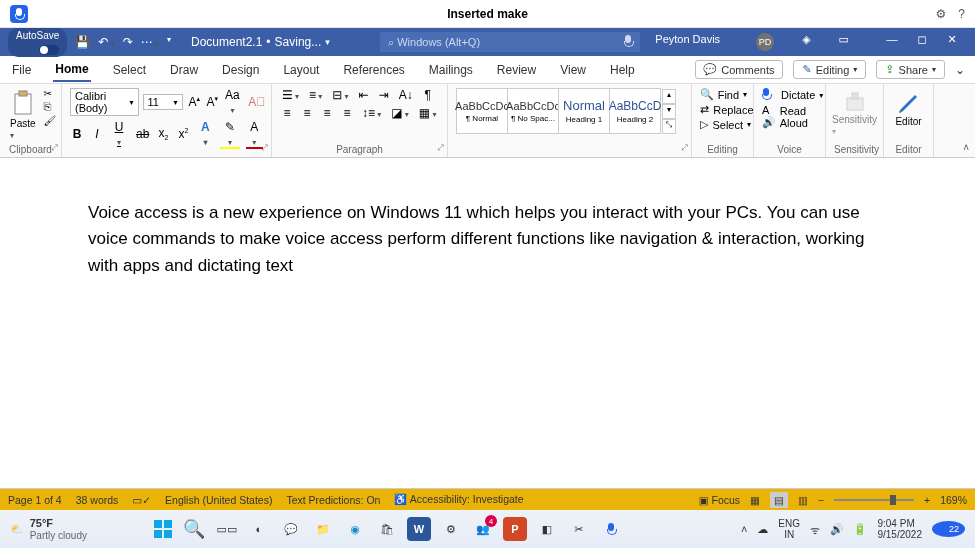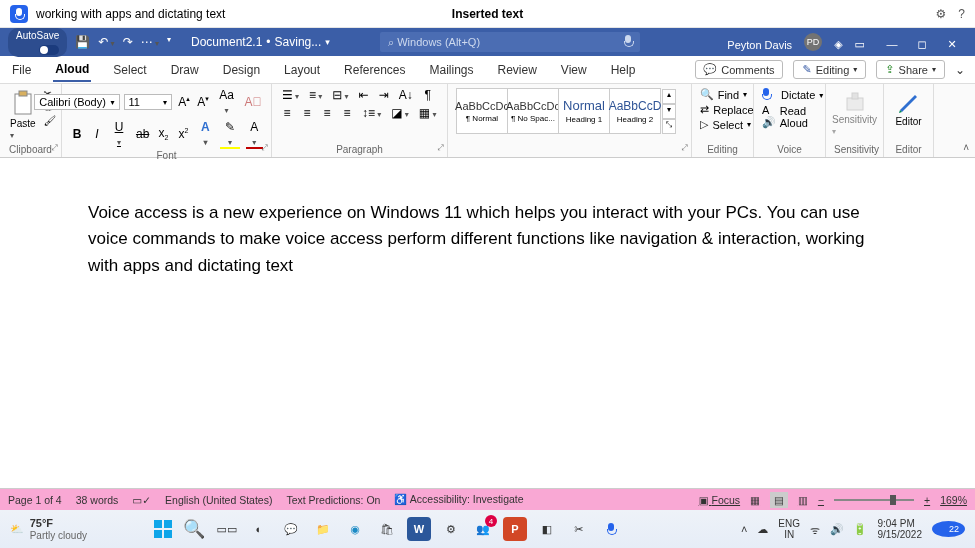--- a/index.html
+++ b/index.html
@@ -10,60 +10,60 @@
 .voice-bar .right { margin-left: auto; display: flex; gap: 12px; color: #555;}
 .title-bar { height: 28px; background: #3b5ea7; color: #fff; display: flex; align-items: center; padding: 0 8px; gap: 8px; position:relative;}
 .autosave { background: #2d4d8f; border-radius: 10px; padding: 2px 8px; display: flex; align-items: flex-end; gap: 4px; font-size: 10px; flex-direction: column;}
 .toggle { width: 20px; height: 10px; background: #1b3b7d; border-radius: 5px; position: relative;}
 .toggle::after { content:''; width:8px; height:8px; background:#fff; border-radius:50%; position:absolute; top:1px; left:1px;}
 .qa-icons { display: flex; gap: 8px; }
 .qa-btn { color: #fff; cursor: pointer; font-size: 12px; }
 .doc-name { margin-left: 12px; font-size: 12px; display:flex; align-items:center; gap:4px;}
 .search-box { position:absolute; left:380px; width: 260px; height: 20px; background: #4b6db3; border-radius: 2px; display: flex; align-items: center; padding: 0 8px; color: #cdd9ee; font-size: 11px;}
 .search-box .mic { margin-left: auto; }
-.title-right { margin-left: auto; display: flex; align-items: flex-end; gap: 12px; font-size: 11px;}
-.user-badge { width: 18px; height: 18px; background: #737373; border-radius: 50%; display:flex; align-items:center; justify-content:center; font-size:9px;}
+.title-right { margin-left: auto; display: flex; align-items: flex-start; gap: 28px; font-size: 11px;}
+.user-badge { width: 18px; height: 18px; background: #737373; border-radius: 50%; display:flex; align-items:center; justify-content:center; font-size:9px;margin-left:8px;}
 .win-ctrl { display:flex; gap:0;}
 .win-ctrl span { width: 30px; text-align: center; cursor: pointer;}
 .ribbon-tabs { height: 28px; background: #fff; display: flex; align-items: center; padding: 0 10px; gap: 20px; border-bottom: 1px solid #ddd; font-size: 12px; color: #333;}
 .ribbon-tabs .tab { cursor: pointer; padding: 4px 2px;}
 .ribbon-tabs .tab.active { font-weight: 600; border-bottom: 2px solid #3b5ea7; color: #000;}
 .ribbon-tabs .right-actions { margin-left: auto; display:flex; gap:10px; align-items:center;}
 .action-btn { border: 1px solid #bbb; border-radius: 3px; padding: 2px 8px; font-size: 11px; display:flex; align-items:center; gap:4px; cursor:pointer;}
 .ribbon { height: 74px; background: #fafafa; border-bottom: 1px solid #ccc; display: flex; position:relative;}
 .group { border-right: 1px solid #ddd; padding: 4px 8px 2px 8px; display:flex; flex-direction:column; justify-content: space-between;}
 .group-label { text-align: center; font-size: 10px; color: #666; padding-top:2px;}
 .group-body { display:flex; gap:6px; align-items:flex-start;}
 .big-btn { display:flex; flex-direction:column; align-items:center; gap:2px; padding:2px; cursor:pointer;}
 .big-btn svg, .big-btn .ico { }
 .big-btn .lbl { font-size:10px;}
 .paste-side { display:flex; flex-direction:column; gap:2px; font-size:10px;}
 .paste-side span { cursor:pointer;}
-.font-rows { display:flex; flex-direction:column; gap:4px;align-items:flex-end;}
+.font-rows { display:flex; flex-direction:column; gap:4px;}
 .font-row1 { display:flex; gap:4px; align-items:center;}
 .font-row2 { display:flex; gap:6px; align-items:center;}
 .select-box { border:1px solid #bbb; background:#fff; font-size:11px; padding:1px 4px; display:flex; align-items:center; gap:4px;}
 .fmt-btn { cursor:pointer; font-size:12px; padding:0 2px; min-width:14px; text-align:center;}
 .para-rows { display:flex; flex-direction:column; gap:4px;}
 .para-row { display:flex; gap:6px; align-items:center;}
 .styles-body { display:flex; gap:0; align-items:center;}
 .style-card { border:1px solid #ccc; width:52px; height:46px; margin-right:-1px; display:flex; flex-direction:column; align-items:center; justify-content:center; font-size:8px; cursor:pointer; background:#fff;}
 .style-card .preview { font-size:11px; color:#333; margin-bottom:2px;}
 .style-card.h1 .preview { color:#2f5496; font-size:13px;}
 .style-card.h2 .preview { color:#2f5496; font-size:12px;}
 .style-nav { display:flex; flex-direction:column; margin-left:2px;}
 .style-nav span { border:1px solid #ccc; width:14px; height:15px; text-align:center; font-size:8px; cursor:pointer; background:#fff;}
 .editing-body { display:flex; flex-direction:column; gap:2px; font-size:11px;}
 .editing-body div { display:flex; gap:4px; align-items:center; cursor:pointer;}
 .collapse-caret { position:absolute; right:6px; bottom:4px; font-size:10px; color:#555; cursor:pointer;}
 .launcher { font-size:8px; color:#777; position:absolute; bottom:4px;}
 .doc-area { flex:1; background:#fff; overflow:hidden;}
 .page-text { padding: 42px 88px 0 88px; font-size: 17px; line-height: 1.55; color:#000;}
-.status-bar { height: 22px; background: #f9a8d4; border-top:1px solid #ccc; display:flex; align-items:center; padding:0 8px; gap:14px; font-size:10.5px; color:#333;}
-.status-bar .right { margin-left:auto; display:flex; align-items:center; gap:10px;text-decoration:underline;}
+.status-bar { height: 22px; background: #eab308; border-top:1px solid #ccc; display:flex; align-items:center; padding:0 8px; gap:14px; font-size:10.5px; color:#333;}
+.status-bar .right { margin-left:auto; display:flex; align-items:center; gap:10px;}
 .zoom-slider { width: 80px; height:2px; background:#888; position:relative;}
 .zoom-slider::after { content:''; position:absolute; width:6px; height:10px; background:#555; top:-4px; left:56px;}
 .taskbar { height: 38px; background: linear-gradient(#eef2f8,#e6edf7); display:flex; align-items:center; padding:0 10px; gap:10px; font-size:11px; color:#333;}
 .weather { display:flex; align-items:center; gap:6px; line-height:1.1;}
 .weather .temp { font-weight:600;}
 .tb-center { margin-left:auto; margin-right:auto; display:flex; gap:8px; align-items:center;}
 .tb-center .app { width:24px; height:24px; border-radius:4px; display:flex; align-items:center; justify-content:center; cursor:pointer;}
 .tb-right { display:flex; align-items:center; gap:10px; margin-left:auto;}
 .lang { line-height:1.1; text-align:center; font-size:10px;}
 .datetime { text-align:left; line-height:1.1; font-size:10px;}
@@ -76,22 +76,21 @@
 .voice-mic-small::before { content:''; position:absolute; top:0; left:1px; width:6px; height:8px; background:currentColor; border-radius:3px;}
 .voice-mic-small::after { content:''; position:absolute; bottom:0; left:0; width:8px; height:5px; border:1.5px solid currentColor; border-top:none; border-radius:0 0 8px 8px;}
 </style>
 </head>
 <body>
 
 <div class="voice-bar">
   <div class="voice-icon">
       <span class="voice-mic-small" style="color:#fff"></span>
     </div>
-  <div>working with apps and dictating text</div>
-  <div class="center">Inserted text</div>
+  <div class="center">Inserted make</div>
   <div class="right">
     <span>⚙</span>
     <span>?</span>
   </div>
 </div>
 
 <div class="title-bar">
   <div class="autosave">
     <span>AutoSave</span>
     <div class="toggle"></div>
@@ -122,21 +121,21 @@
     <div class="win-ctrl">
       <span>—</span>
       <span>◻</span>
       <span>✕</span>
     </div>
   </div>
 </div>
 
 <div class="ribbon-tabs">
   <span class="tab">File</span>
-  <span class="tab active">Aloud</span>
+  <span class="tab active">Home</span>
   <span class="tab">Select</span>
   <span class="tab">Draw</span>
   <span class="tab">Design</span>
   <span class="tab">Layout</span>
   <span class="tab">References</span>
   <span class="tab">Mailings</span>
   <span class="tab">Review</span>
   <span class="tab">View</span>
   <span class="tab">Help</span>
   <div class="right-actions">
@@ -200,21 +199,20 @@
         <span class="fmt-btn" style="font-style:italic;">I</span>
         <span class="fmt-btn dd" style="text-decoration:underline;">U</span>
         <span class="fmt-btn" style="text-decoration:line-through;">ab</span>
         <span class="fmt-btn">x<sub style="font-size:7px;">2</sub></span>
         <span class="fmt-btn">x<sup style="font-size:7px;">2</sup></span>
         <span class="fmt-btn dd" style="color:#2f6fd0;font-weight:700;">A</span>
         <span class="fmt-btn dd color-A">✎<span class="bar" style="background:#ffff00;"></span></span>
         <span class="fmt-btn dd color-A">A<span class="bar" style="background:#c00000;"></span></span>
       </div>
     </div>
-    <div class="group-label">Font</div>
     <span class="launcher" style="right:3px;">⤢</span>
   </div>
 
   <div class="group" style="width:176px; position:relative;">
     <div class="para-rows">
       <div class="para-row">
         <span class="fmt-btn dd">☰</span>
         <span class="fmt-btn dd">≡</span>
         <span class="fmt-btn dd">⊟</span>
         <span class="fmt-btn">⇤</span>

